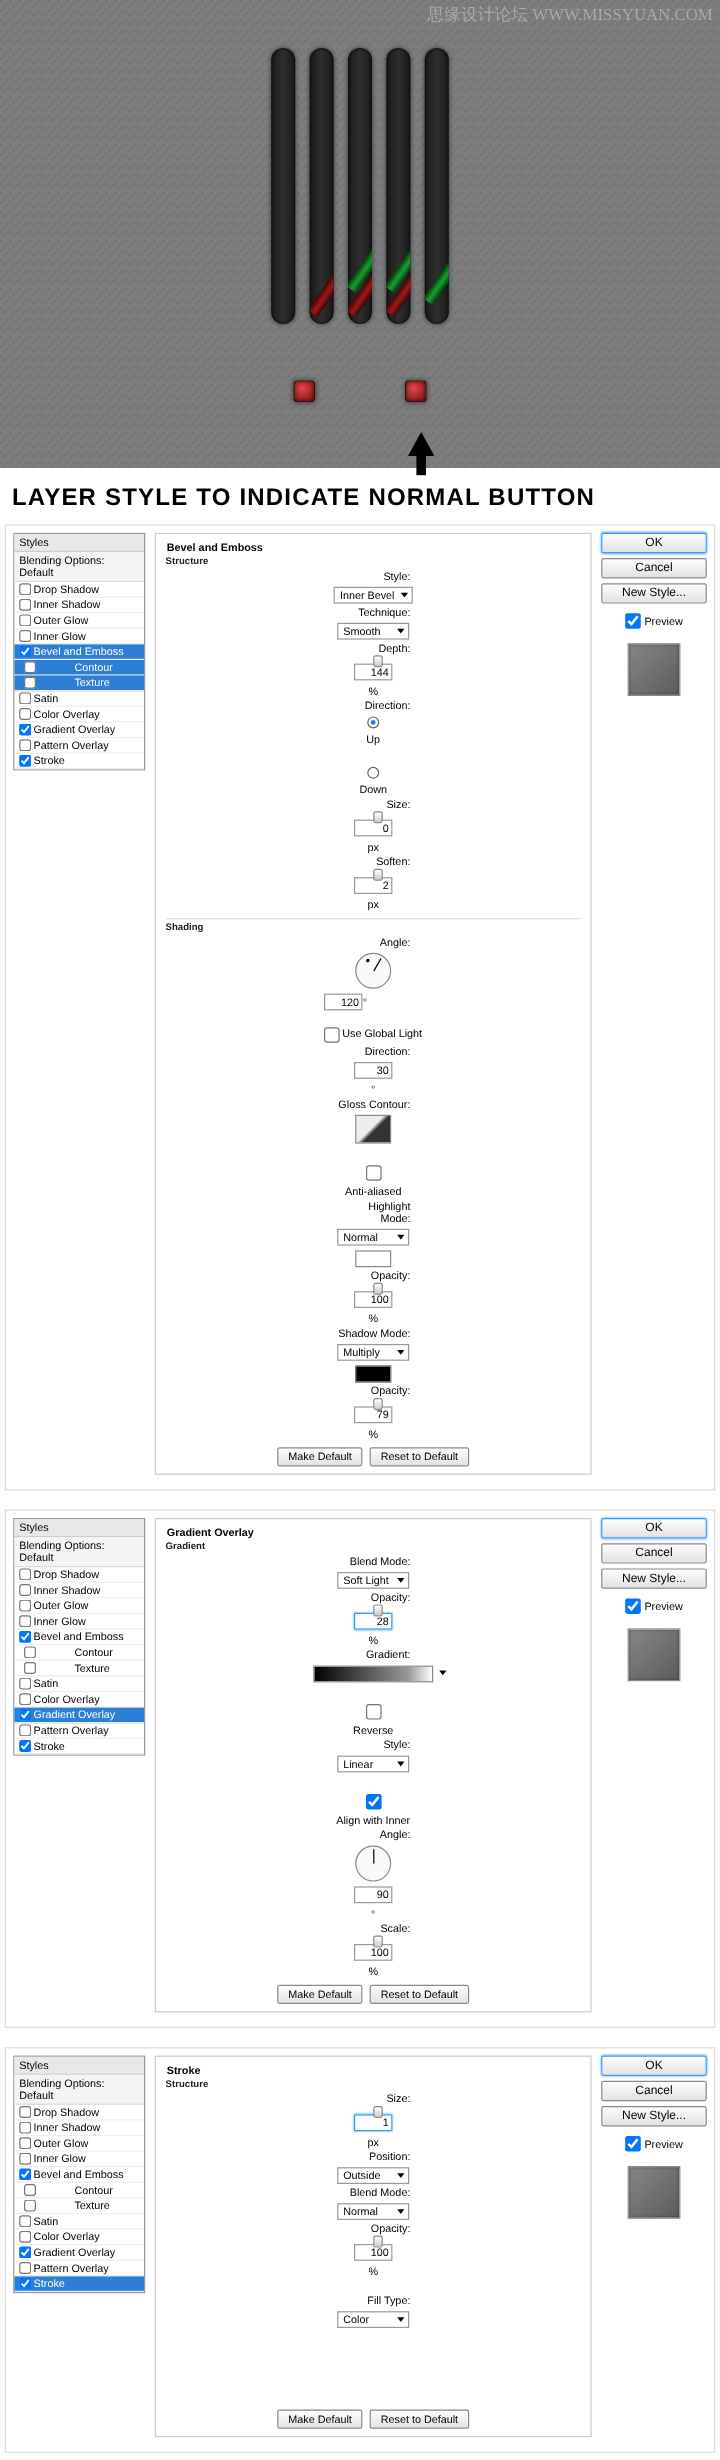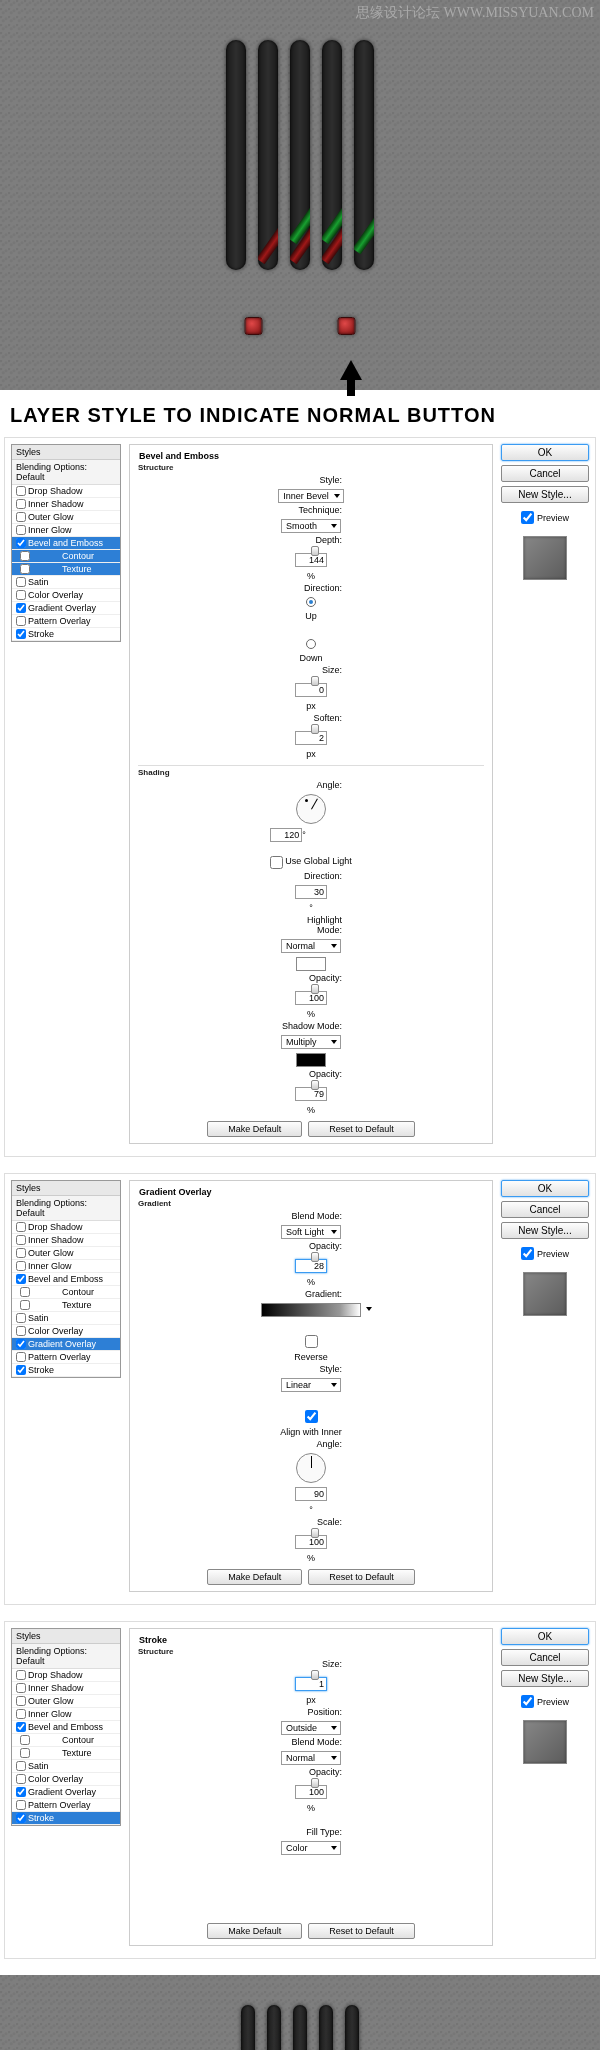--- a/index.html
+++ b/index.html
@@ -57,21 +57,21 @@
 .contour-swatch { width: 30px; height: 24px; border: 1px solid #888; background: linear-gradient(135deg,#eee 0 45%,#333 55% 100%); position: relative; }
 .color-swatch { width: 30px; height: 14px; border: 1px solid #888; }
 .gradient-swatch { width: 100px; height: 14px; border: 1px solid #888; background: linear-gradient(90deg,#000,#999 80%,#fff); position:relative;}
 .gradient-swatch::after{content:''; position:absolute; right:-12px; top:3px; border-left:3px solid transparent; border-right:3px solid transparent; border-top:4px solid #000;}
 .right-col { width: 88px; display: flex; flex-direction: column; gap: 4px; align-items: stretch; }
 .dlg-btn { border: 1px solid #888; background: linear-gradient(#fdfdfd,#e2e2e2); padding: 2px 4px; text-align: center; border-radius: 2px; font-size: 10px; }
 .dlg-btn.ok { border-color: #3a9bf2; box-shadow: 0 0 2px #3a9bf2;}
 .preview-ck { display: flex; align-items: center; gap: 3px; justify-content: center; margin-top: 4px;}
 .preview-thumb { width: 44px; height: 44px; border: 1px solid #888; background: linear-gradient(135deg,#868686,#5c5c5c); margin: 8px auto 0; box-shadow: inset 0 0 3px rgba(0,0,0,0.4); }
 .btn-row { display: flex; gap: 6px; justify-content: center; margin-top: 6px; }
-.small-btn { border:1px solid #888; background:linear-gradient(#fdfdfd,#e2e2e2); padding:2px 20px; border-radius:2px;}
+.small-btn { border:1px solid #888; background:linear-gradient(#fdfdfd,#e2e2e2); padding:2px 8px; border-radius:2px;}
 </style>
 </head>
 <body>
 
 <div class="preview-top">
   <div class="texture"></div>
   <div class="watermark">思缘设计论坛 WWW.MISSYUAN.COM</div>
   <div class="bars top">
     <div class="bar"></div>
     <div class="bar">
@@ -206,20 +206,21 @@
               <input type="checkbox" style="">
               <span>Use Global Light</span>
             </div>
         </div>
       </div>
       <div class="row">
           <label>Direction:</label>
           <input class="num-input" value="30" style="">
           <span>°</span>
         </div>
+      <div class="row"><label>Gloss Contour:</label><div class="contour-swatch"></div>&nbsp;<input type="checkbox" style=""><span>Anti-aliased</span></div>
       <div class="row">
           <label>Highlight Mode:</label>
           <div class="dropdown">Normal</div>
           <div class="color-swatch" style="background:#fff"></div>
         </div>
       <div class="row">
           <label>Opacity:</label>
           <div class="slider">
             <div class="thumb" style="left:92%"></div>
           </div>

